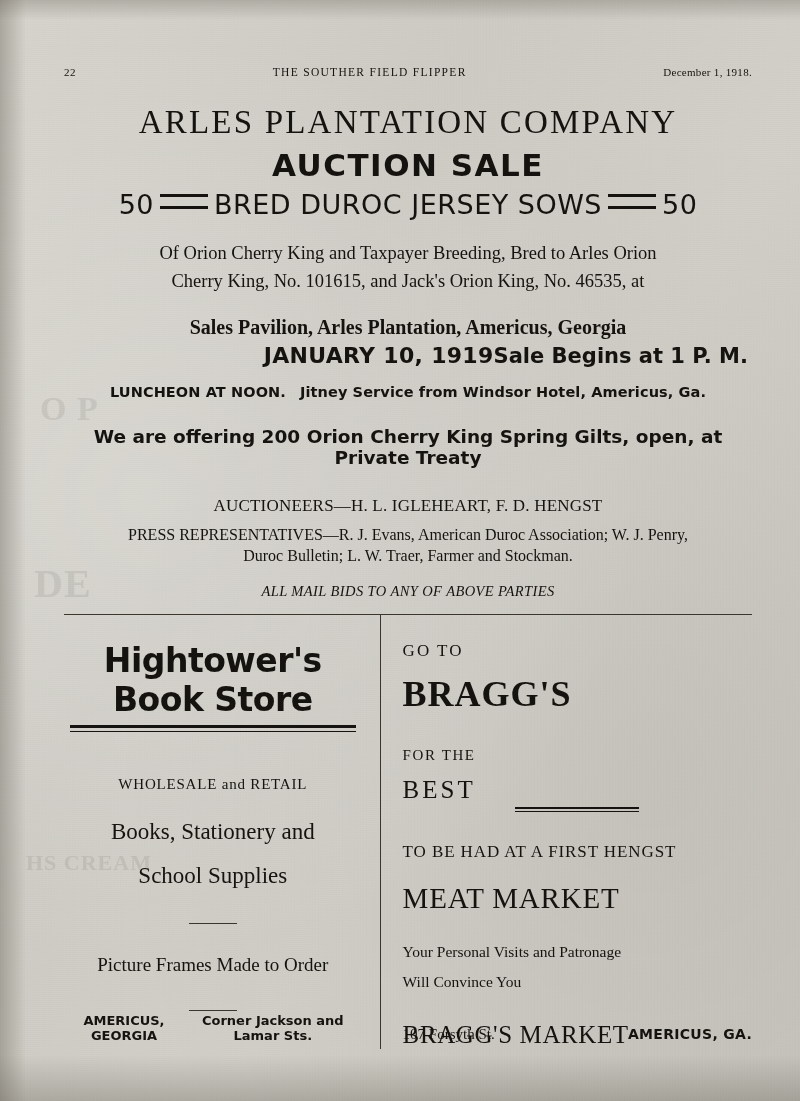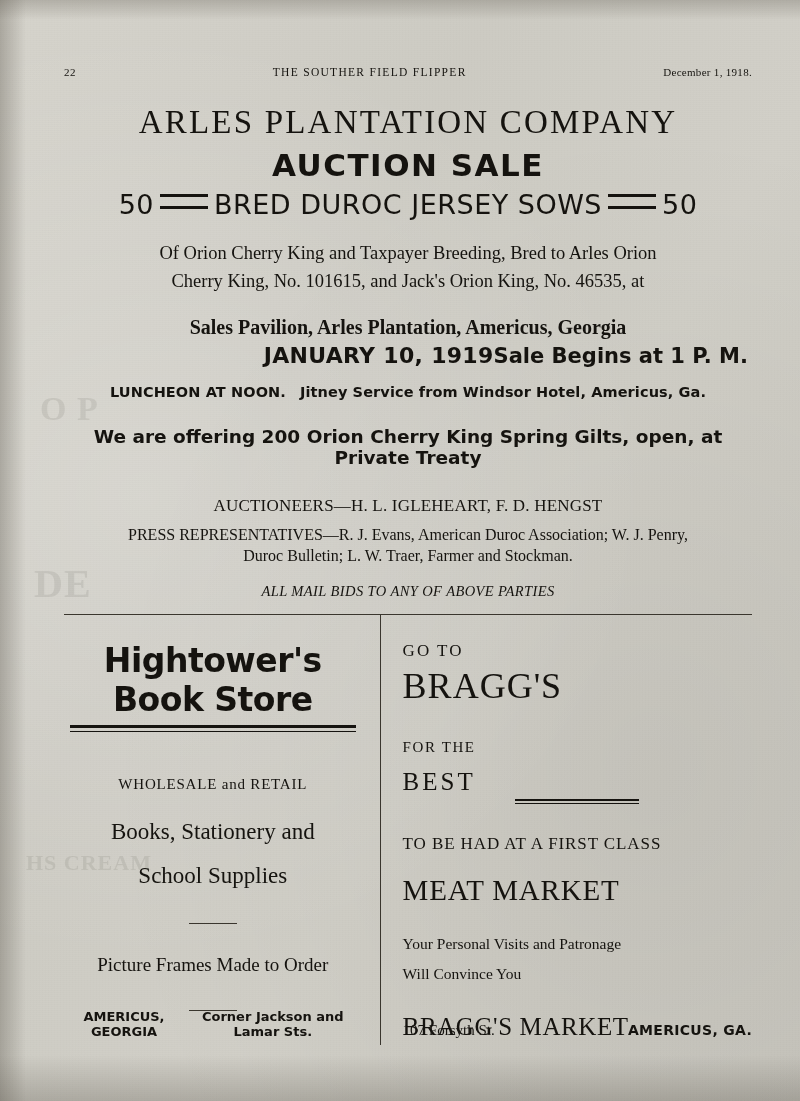--- a/index.html
+++ b/index.html
@@ -260,21 +260,22 @@
     font-size: 13px;
   }
   .goto {
     font-size: 17px;
     letter-spacing: 2px;
     margin-top: 4px;
   }
   .braggs {
     font-size: 36px;
     letter-spacing: 1px;
-    margin-top: 4px;
+    margin-top: 12px;
+    font-weight: bold;
   }
   .forthe {
     font-size: 15px;
     letter-spacing: 1.6px;
     margin-top: 32px;
   }
   .best {
     font-size: 25px;
     letter-spacing: 3px;
     margin-top: 12px;
@@ -408,21 +409,21 @@
       </div>
 
       <div class="col col-right">
         <div class="goto">GO TO</div>
         <div class="braggs">BRAGG'S</div>
         <div class="forthe">FOR THE</div>
         <div>
           <span class="best">BEST</span>
           <hr class="best-rule">
         </div>
-        <div class="firstclass">TO BE HAD AT A FIRST CLASS</div>
+        <div class="firstclass">TO BE HAD AT A FIRST HENGST</div>
         <div class="meatmarket">MEAT MARKET</div>
         <div class="visits">Your Personal Visits and Patronage</div>
         <div class="convince">Will Convince You</div>
         <div class="braggs-market">BRAGG'S MARKET</div>
         <div class="footer-right">
           <span>107 Forsyth St.</span>
           <span class="city">AMERICUS, GA.</span>
         </div>
       </div>
 

